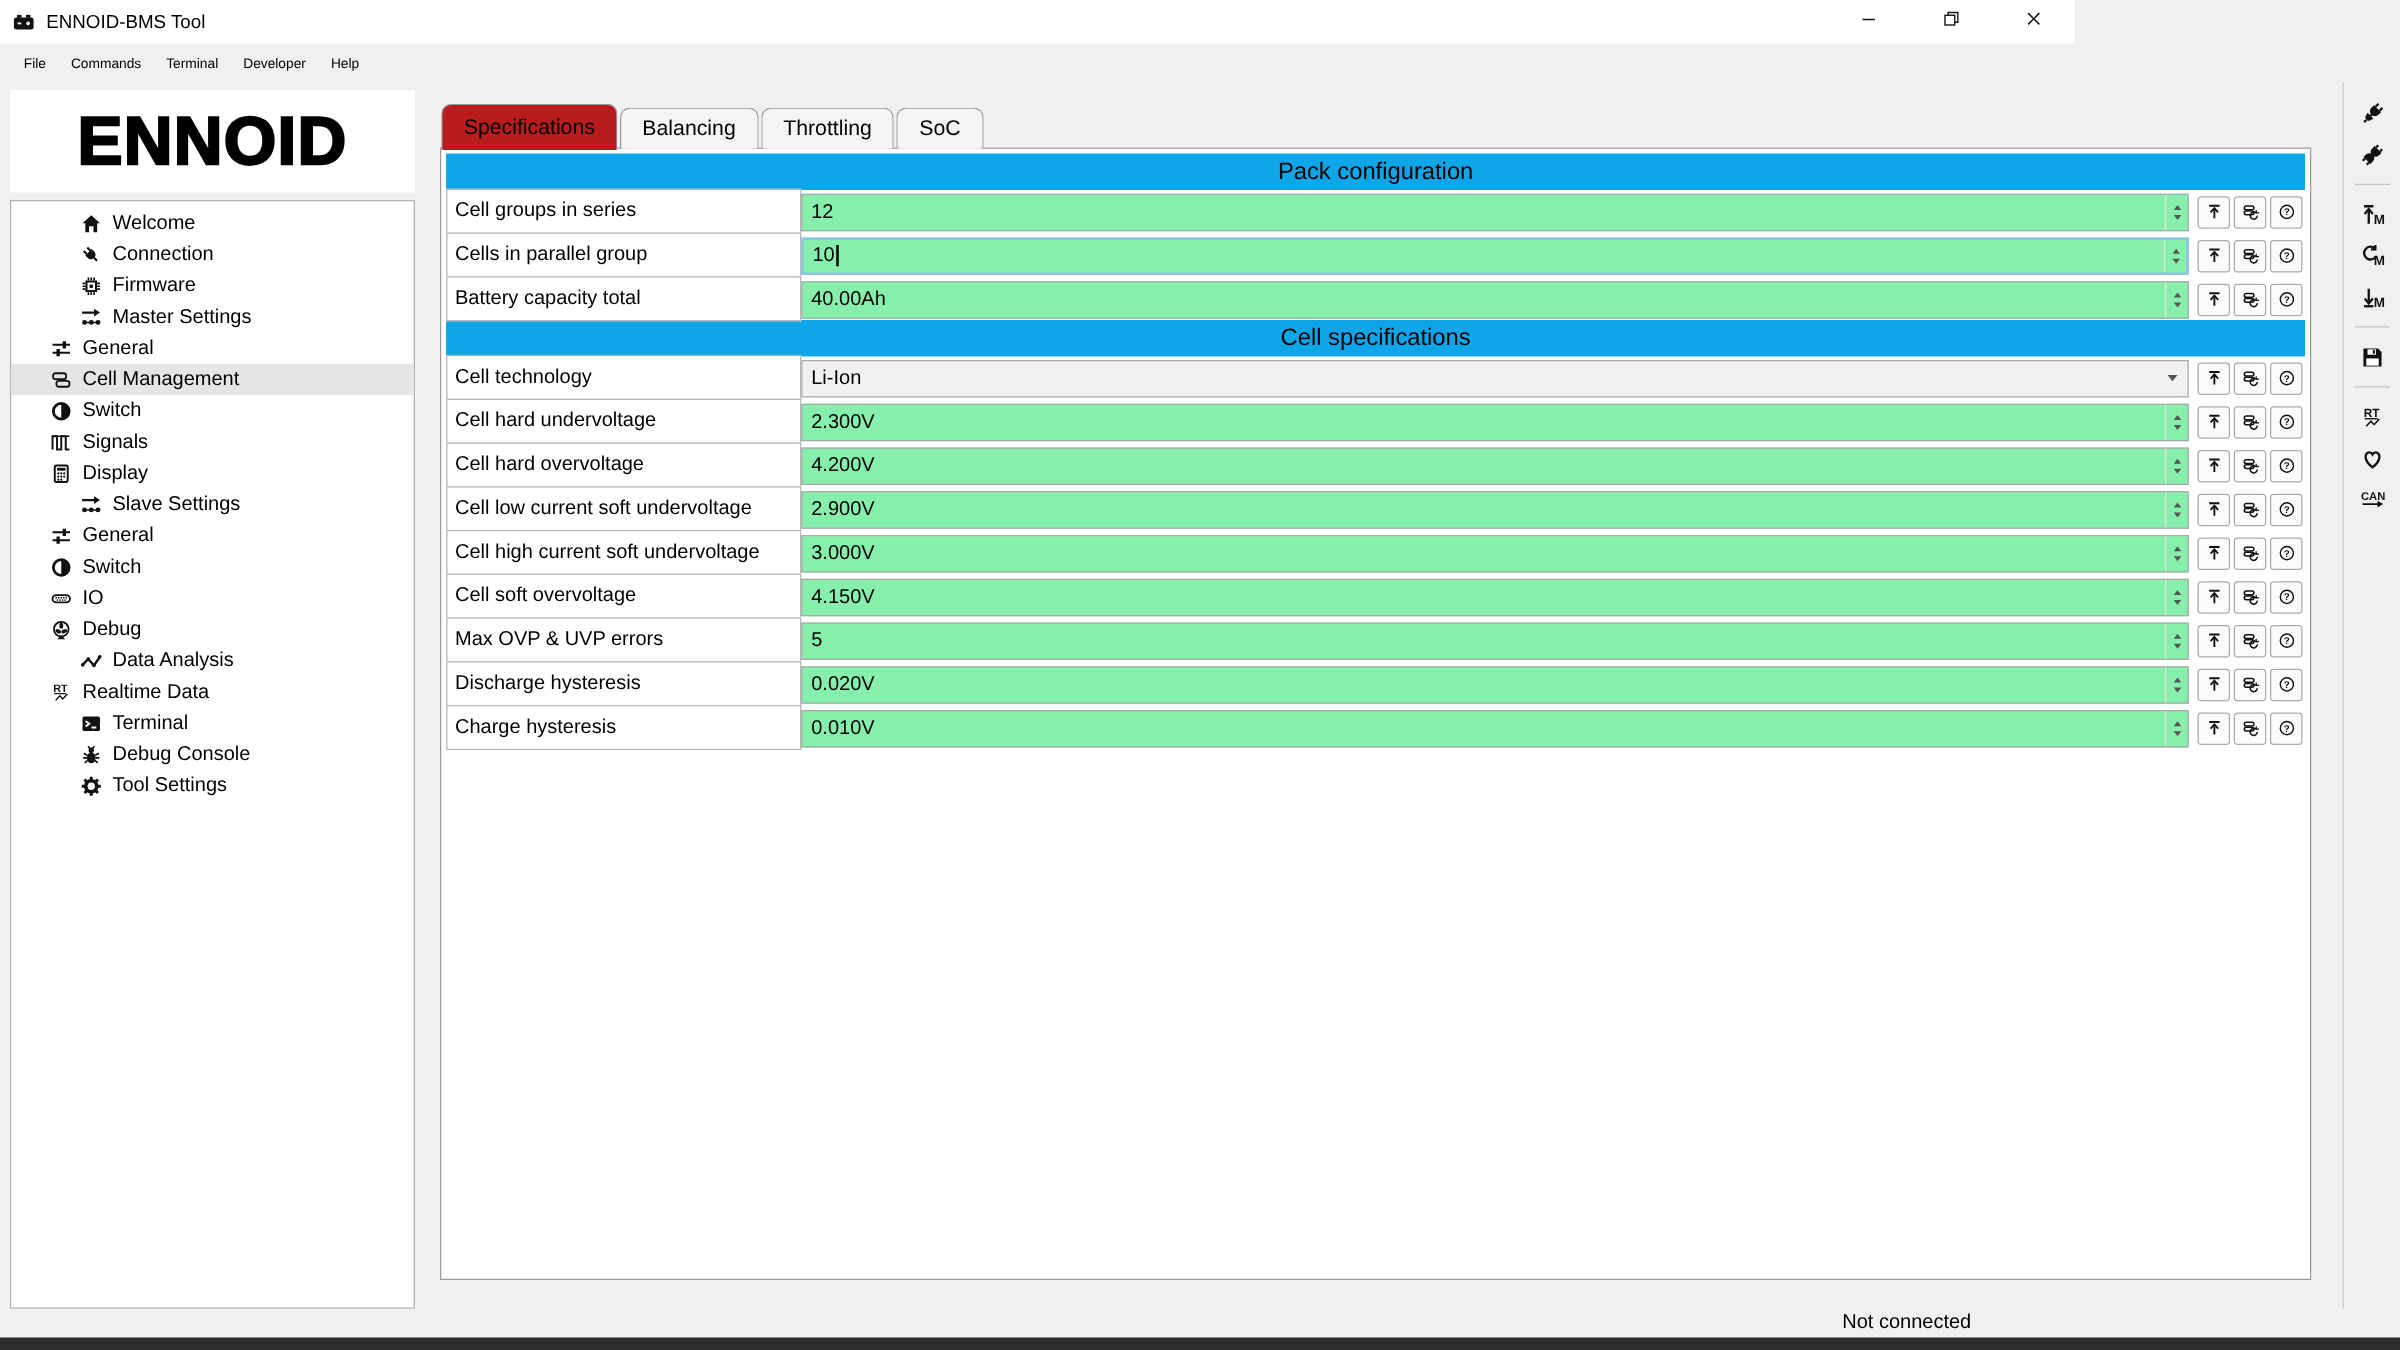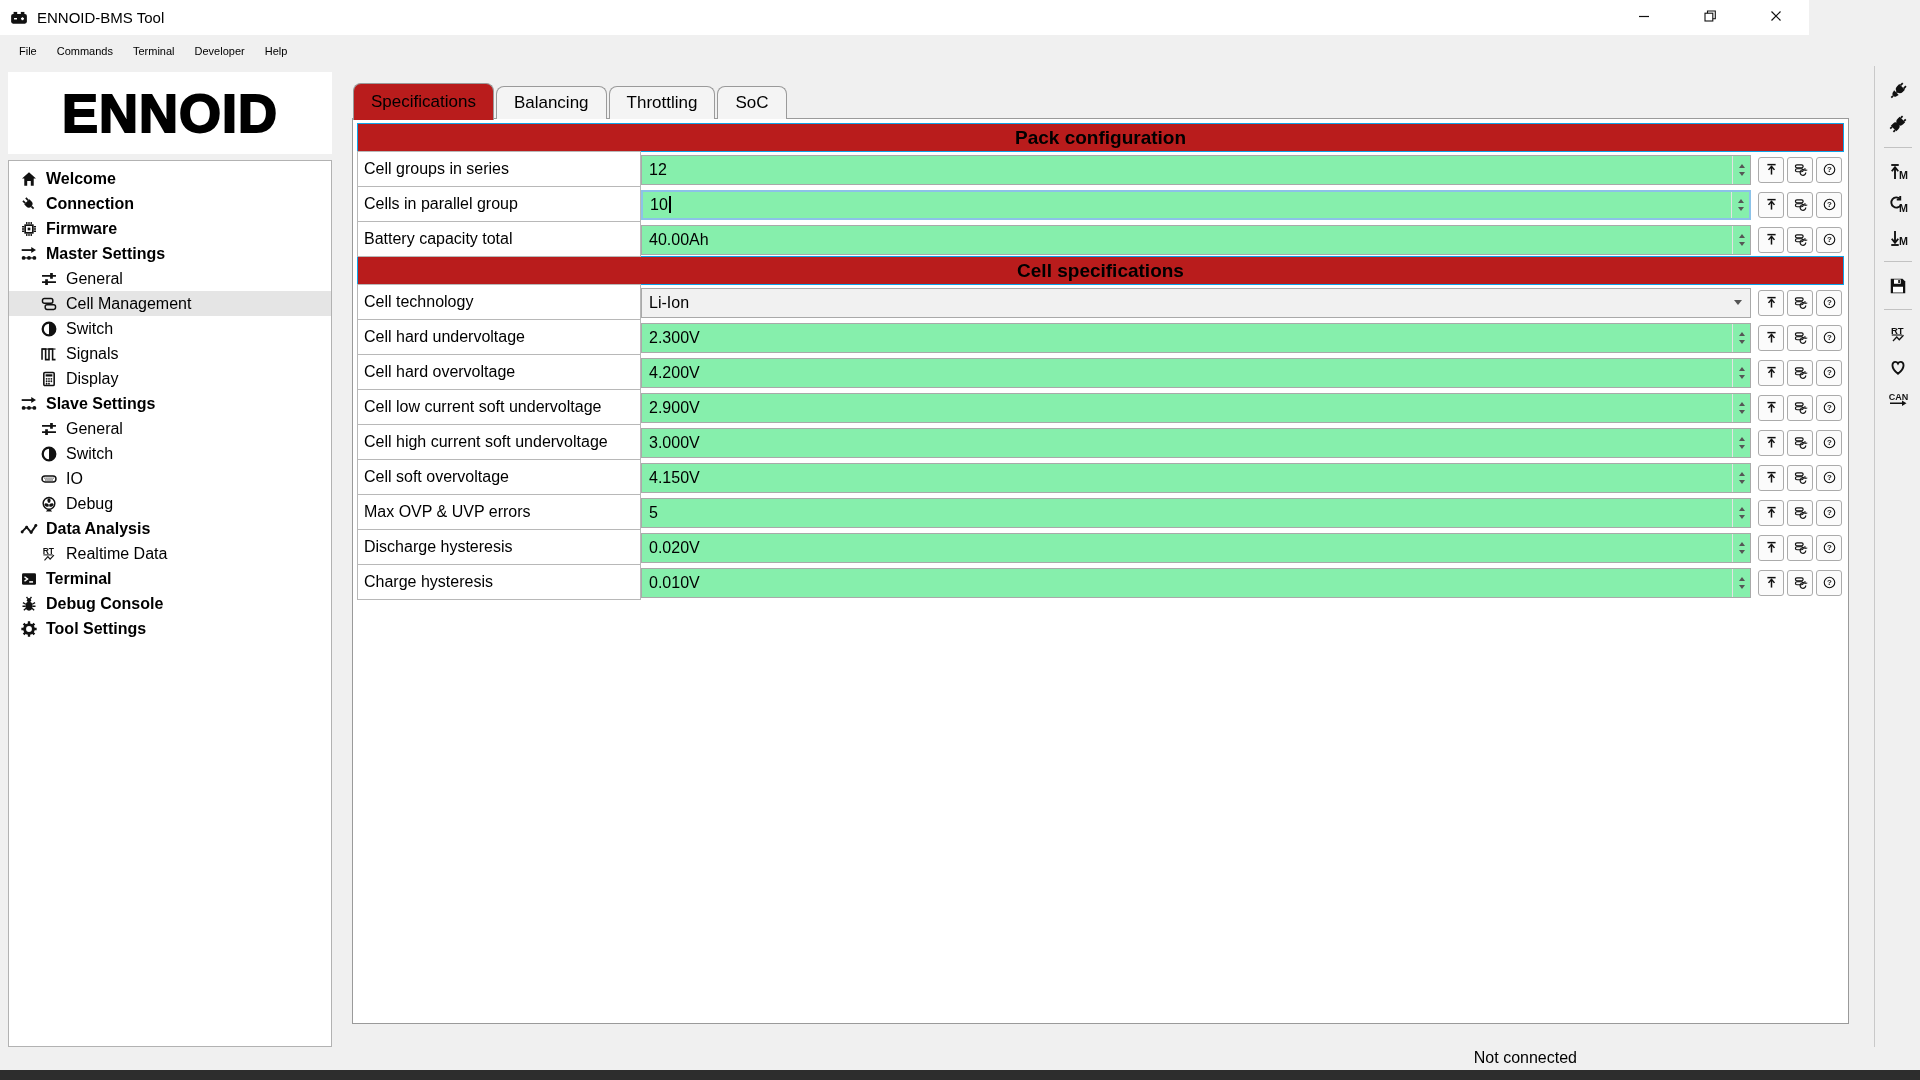--- a/index.html
+++ b/index.html
@@ -1,36 +1,36 @@
 <!DOCTYPE html>
 <html><head>
 <meta charset="utf-8">
 <style>
   html,body{margin:0;padding:0;width:1920px;height:1080px;overflow:hidden;
     font-family:"Liberation Sans",sans-serif;background:#f0f0f0;color:#000;}
-  .titlebar{position:absolute;left:0;top:0;width:1809px;height:35px;background:#fff;display:flex;align-items:center;}
+  .titlebar{position:absolute;left:0;top:0;width:1660px;height:35px;background:#fff;display:flex;align-items:center;}
   .ticon{margin-left:10px;display:flex;}
   .ttext{margin-left:9px;font-size:15px;}
   .wbtns{margin-left:auto;display:flex;height:100%;}
   .wbtn{width:66px;height:100%;display:flex;align-items:center;justify-content:center;}
   .menubar{position:absolute;left:0;top:35px;width:1920px;height:31px;background:#f0f0f0;display:flex;align-items:center;padding-left:9px;box-sizing:border-box;}
   .mitem{font-size:11px;padding:0 10px;height:100%;display:flex;align-items:center;}
   .sidebar-logo{position:absolute;left:8px;top:72px;width:324px;height:82px;background:#fff;display:flex;align-items:center;justify-content:center;}
   .logo-text{font-size:54px;font-weight:bold;letter-spacing:1px;-webkit-text-stroke:2px #000;}
   .navpanel{position:absolute;left:8px;top:160px;width:324px;height:887px;background:#fff;border:1px solid #b2b2b2;box-sizing:border-box;padding-top:5px;}
   .nav-item{height:25px;display:flex;align-items:center;padding-left:10px;font-size:16px;white-space:nowrap;}
   .nav-item.lvl1{padding-left:30px;}
-  .nav-item.bold{font-weight:bold;}
+  .nav-item.bold{font-weight:normal;margin-left:44px;}
   .nav-item.selected{background:#e5e5e5;}
   .nico{width:20px;display:flex;justify-content:center;margin-right:7px;flex:none;}
   .tabbar{position:absolute;left:353px;top:82px;height:37px;display:flex;align-items:flex-end;z-index:3;}
   .tab{box-sizing:border-box;height:33px;display:flex;align-items:center;padding:0 17px;font-size:17px;background:#f4f4f4;border:1px solid #9a9a9a;border-bottom:none;border-radius:8px 8px 0 0;margin-right:2px;}
   .tab.active{height:37px;background:#b91c1c;margin-bottom:-1px;padding-bottom:1px;}
   .pane{position:absolute;left:352px;top:118px;width:1497px;height:906px;background:#fff;border:1px solid #9a9a9a;box-sizing:border-box;padding:4px;z-index:2;}
-  .secheader{height:29px;background:#b91c1c;border:1px solid #0ea5e9;box-sizing:border-box;display:flex;align-items:center;justify-content:center;font-size:19px;font-weight:bold;margin-top:-1px;}
+  .secheader{height:29px;background:#0ea5e9;border:1px solid #0ea5e9;box-sizing:border-box;display:flex;align-items:center;justify-content:center;font-size:19px;font-weight:normal;margin-top:-1px;}
   .secheader.first{margin-top:0;}
   .crow{display:flex;height:35px;box-sizing:border-box;align-items:stretch;}
   .rlabel{width:284px;flex:none;box-sizing:border-box;border:1px solid #b8b8b8;margin-top:-1px;display:flex;align-items:center;padding-left:6px;font-size:16px;background:#fff;white-space:nowrap;overflow:hidden;}
   .rfield{flex:1;margin:2.5px 7px 2.5px 0;border:1px solid #a9a9a9;display:flex;align-items:center;background:#86efac;box-sizing:border-box;}
   .rfield .vtext{padding-left:7px;font-size:16px;white-space:nowrap;}
   .rfield.focused{border:2px solid #8cc2e8;}
   .rfield.combo{background:#f1f1f1;}
   .caret{display:inline-block;width:2px;height:17px;background:#000;margin-left:1px;vertical-align:-3px;}
   .spin{margin-left:auto;width:17px;align-self:stretch;display:flex;flex-direction:column;align-items:center;justify-content:center;gap:4px;border-left:1px solid #e3e3e3;}
   .spin .up{width:0;height:0;border-left:3.5px solid transparent;border-right:3.5px solid transparent;border-bottom:4.5px solid #555;}

